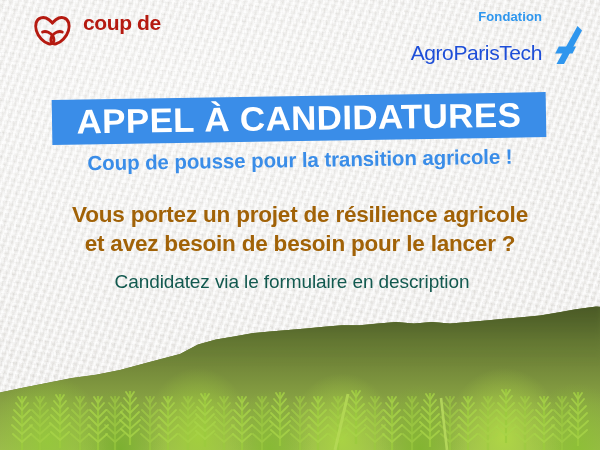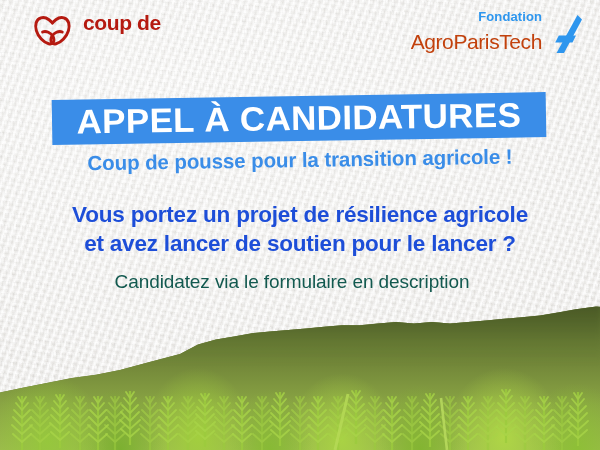--- a/index.html
+++ b/index.html
@@ -117,24 +117,24 @@
     align-items: flex-end;
     gap: 4px;
   }
   .logo-apt .txtcol { text-align: right; }
   .logo-apt .fondation {
     color: #2e96ee;
     font-size: 13px;
     font-weight: 700;
     letter-spacing: .1px;
     line-height: 14px;
-    margin-bottom: 6px;
+    margin-bottom: 17px;
   }
   .logo-apt .apt {
-    color: #c2410c;
+    color: #1d4ed8;
     font-size: 21px;
     font-weight: 400;
     letter-spacing: -0.4px;
     line-height: 23px;
   }
   .logo-apt .amark { width: 38px; height: 42px; display:block; margin-bottom:-2px; }
 
   
   .banner {
     position: absolute;
@@ -163,21 +163,21 @@
     color: #3a8de8;
     font-size: 20.5px;
     font-weight: 700;
     letter-spacing: -0.1px;
     transform: rotate(-0.9deg);
   }
   .headline {
     position: absolute;
     left: 0; right: 0; top: 200px;
     text-align: center;
-    color: #1d4ed8;
+    color: #a16207;
     font-size: 22.5px;
     font-weight: 700;
     line-height: 29px;
     letter-spacing: -0.2px;
   }
   .cta {
     position: absolute;
     left: 0; right: 16px; top: 270px;
     text-align: center;
     color: #12594f;
@@ -290,20 +290,20 @@
   </div>
 
   <div class="banner">
     <span class="banner-text">APPEL À CANDIDATURES</span>
   </div>
 
   <div class="subtitle">Coup de pousse pour la transition agricole !</div>
 
   <div class="headline">
     <div>Vous portez un projet de résilience agricole</div>
-    <div>et avez lancer de soutien pour le lancer ?</div>
+    <div>et avez besoin de besoin pour le lancer ?</div>
   </div>
 
   <div class="cta">
     <div>Candidatez via le formulaire en description</div>
   </div>
 
 </div>
 
 </body></html>

